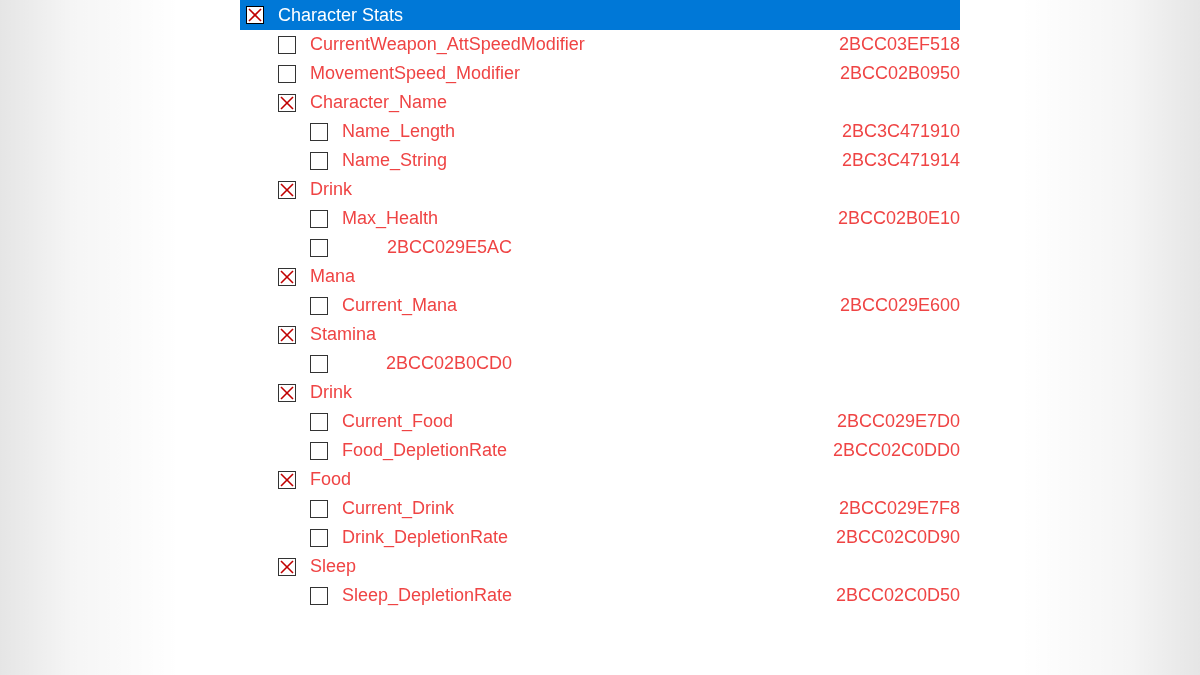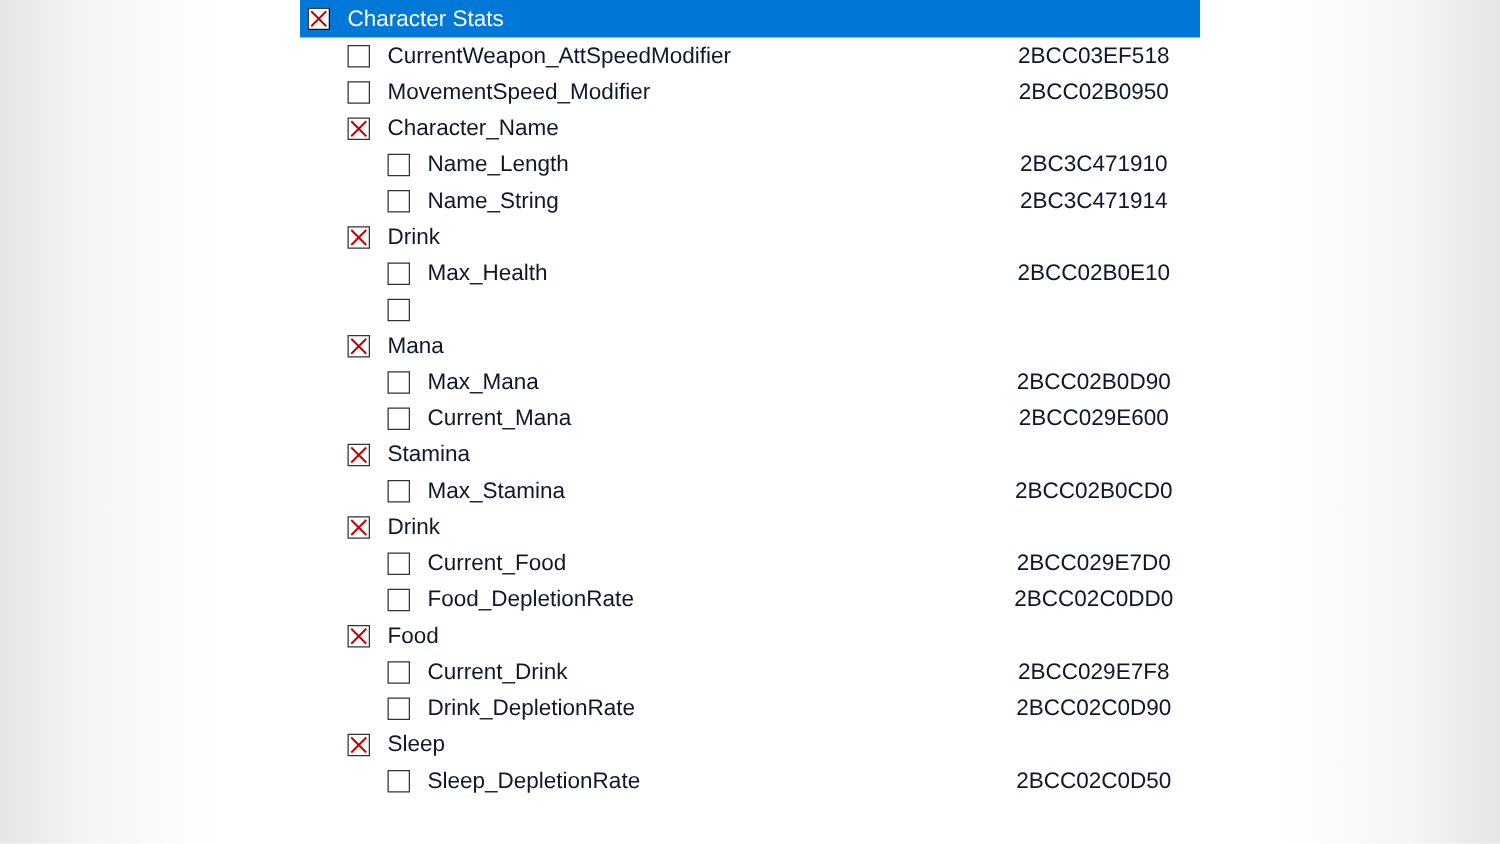--- a/index.html
+++ b/index.html
@@ -44,21 +44,21 @@
     width: 720px;
     height: 675px;
     background: #fff;
   }
 
   .row {
     display: flex;
     align-items: center;
     height: 29px;
     line-height: 29px;
-    color: #0f172a;
+    color: #ef4444;
     white-space: nowrap;
   }
   .row.header {
     background: #0078d7;
     color: #fff;
     height: 30px;
     line-height: 30px;
   }
 
   .indent-0 .cb { margin-left: 6px; }
@@ -97,21 +97,21 @@
   }
 
   .label {
     flex: 1 1 auto;
     overflow: hidden;
     text-overflow: ellipsis;
   }
   .addr {
     flex: 0 0 auto;
     width: 170px;
-    text-align: center;
+    text-align: right;
     font-variant-numeric: tabular-nums;
   }
 </style>
 </head>
 <body>
 
 <div class="page">
   <div class="panel">
 
     <div class="row header indent-0">
@@ -178,37 +178,31 @@
         <span class="cb">
           
         </span>
         <span class="label">Max_Health</span>
         <span class="addr">2BCC02B0E10</span>
       </div>
         <div class="row indent-2">
         <span class="cb">
           
         </span>
+        <span class="addr">2BCC029E5AC</span>
       </div>
         <div class="row indent-1">
         <span class="cb checked">
           <svg viewBox="0 0 16 16">
               <line x1="2" y1="2" x2="14" y2="14"></line>
               <line x1="14" y1="2" x2="2" y2="14"></line>
             </svg>
         </span>
         <span class="label">Mana</span>
         <span class="addr"></span>
-      </div>
-        <div class="row indent-2">
-        <span class="cb">
-          
-        </span>
-        <span class="label">Max_Mana</span>
-        <span class="addr">2BCC02B0D90</span>
       </div>
         <div class="row indent-2">
         <span class="cb">
           
         </span>
         <span class="label">Current_Mana</span>
         <span class="addr">2BCC029E600</span>
       </div>
         <div class="row indent-1">
         <span class="cb checked">
@@ -217,21 +211,20 @@
               <line x1="14" y1="2" x2="2" y2="14"></line>
             </svg>
         </span>
         <span class="label">Stamina</span>
         <span class="addr"></span>
       </div>
         <div class="row indent-2">
         <span class="cb">
           
         </span>
-        <span class="label">Max_Stamina</span>
         <span class="addr">2BCC02B0CD0</span>
       </div>
         <div class="row indent-1">
         <span class="cb checked">
           <svg viewBox="0 0 16 16">
               <line x1="2" y1="2" x2="14" y2="14"></line>
               <line x1="14" y1="2" x2="2" y2="14"></line>
             </svg>
         </span>
         <span class="label">Drink</span>

